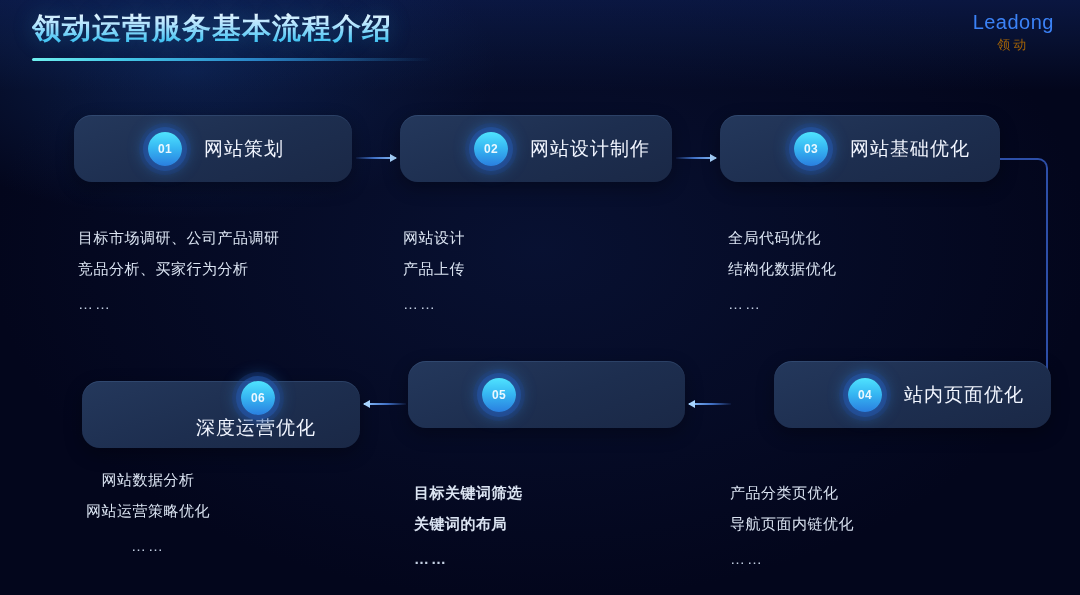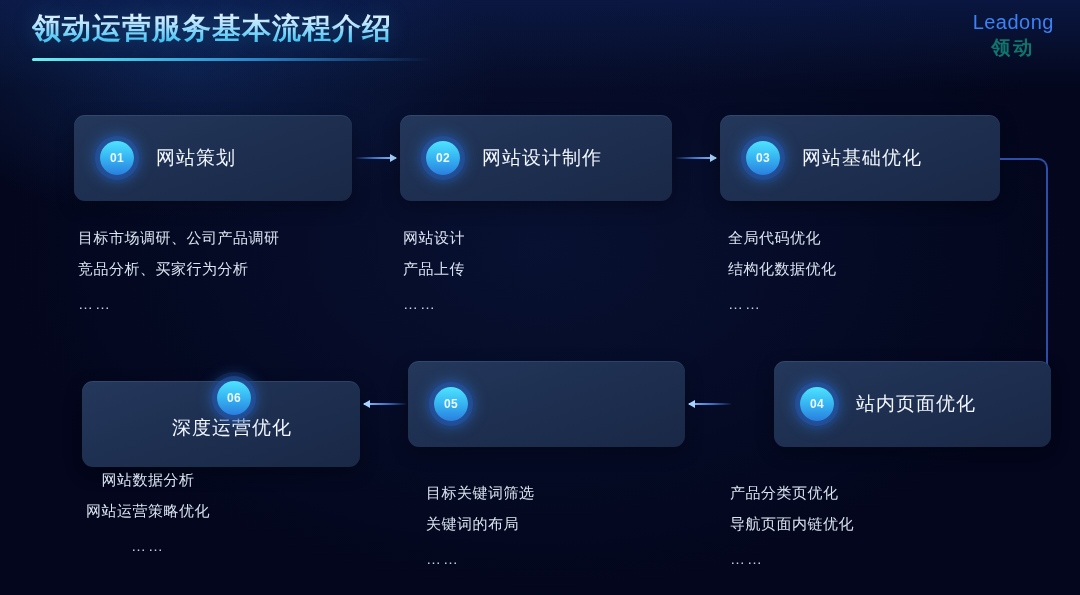--- a/index.html
+++ b/index.html
@@ -71,38 +71,38 @@
     line-height: 1;
   }
   #brand-name {
     font-size: 20px;
     font-weight: 500;
     letter-spacing: .5px;
     color: #3b82f6;
   }
   #brand-sub {
     margin-top: 6px;
-    font-size: 19px;
+    font-size: 13px;
     letter-spacing: 3px;
-    color: #0f766e;
-    font-weight: bold;
+    color: #a16207;
   }
 
   
   #flow { position: absolute; left: 0; top: 0; width: 1080px; height: 595px; }
 
   .step-card {
     position: absolute;
-    height: 86px;
-    border-radius: 11px;
+    height: 67px;
+    border-radius: 18px;
     background: linear-gradient(160deg, #24385c 0%, #1d2e4f 55%, #1a2846 100%);
     box-shadow: inset 0 1px 0 rgba(120,160,220,.16),
                 0 6px 18px rgba(0,0,0,.30);
     display: flex;
     align-items: center;
+    padding-left: 48px;
   }
 
   .step-badge {
     position: relative;
     margin-left: 26px;
     width: 34px; height: 34px;
     flex: 0 0 34px;
     border-radius: 50%;
     background: linear-gradient(180deg, #4fe3ff 0%, #36b6f2 48%, #2a7fe0 100%);
     box-shadow: 0 0 0 5px rgba(36,86,170,.55),
@@ -263,21 +263,21 @@
     <div class="step-badge">04</div>
     <div class="step-label">站内页面优化</div>
   </div>
 
   <div class="detail-block" style="left:86px; top:464px;text-align:center;">
     <div class="detail-line">网站数据分析</div>
     <div class="detail-line">网站运营策略优化</div>
     <div class="detail-ellipsis">……</div>
   </div>
 
-  <div class="detail-block" style="left:426px; top:477px;">
+  <div class="detail-block" style="left:414px; top:477px;font-weight:bold;">
     <div class="detail-line">目标关键词筛选</div>
     <div class="detail-line">关键词的布局</div>
     <div class="detail-ellipsis">……</div>
   </div>
 
   <div class="detail-block" style="left:730px; top:477px;">
     <div class="detail-line">产品分类页优化</div>
     <div class="detail-line">导航页面内链优化</div>
     <div class="detail-ellipsis">……</div>
   </div>

